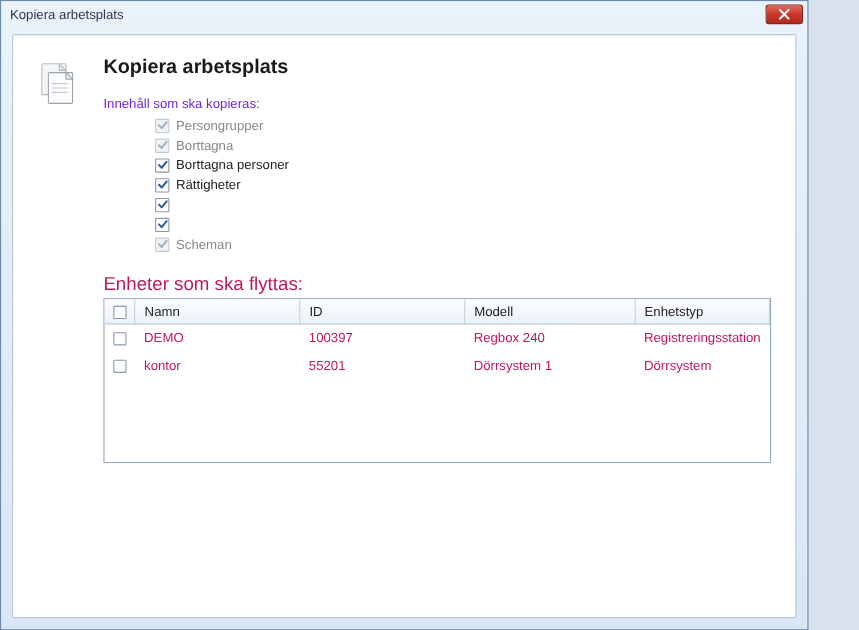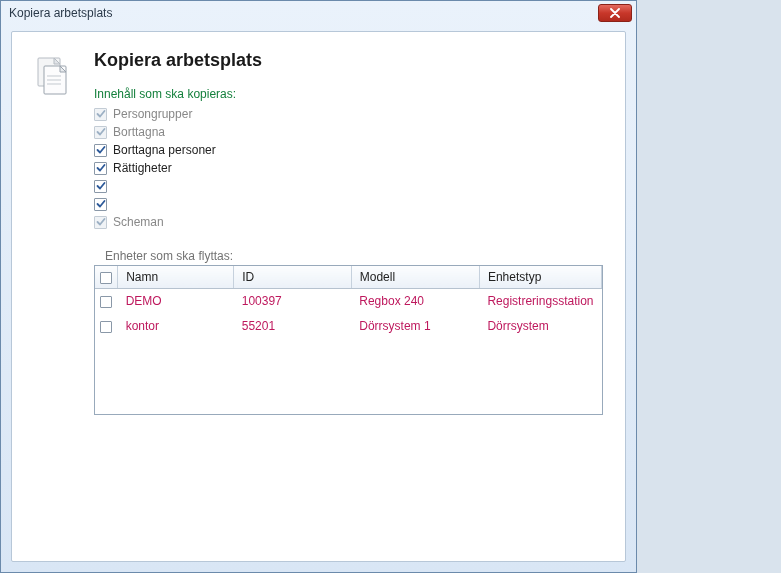--- a/index.html
+++ b/index.html
@@ -1,18 +1,18 @@
 <!DOCTYPE html>
 <html><head>
   <meta charset="utf-8">
   <style>
     * { box-sizing: border-box; font-family: Tahoma, "Segoe UI", sans-serif; }
     html, body { margin: 0; padding: 0; background: #d9e3ed; }
     .window {
-      width: 637px;
+      width: 735px;
       height: 573px;
       background: linear-gradient(to bottom, #eaf2fb 0%, #d9e6f5 100%);
       border: 1px solid #6b8aab;
       position: relative;
     }
     .titlebar {
       height: 24px;
       display: flex;
       align-items: center;
       padding: 0 4px 0 8px;
@@ -52,35 +52,36 @@
     }
     .content-col { flex: 1; }
     h1 {
       margin: 0 0 16px 0;
       font-size: 18px;
       font-weight: bold;
       color: #1a1a1a;
     }
     .section-label {
       font-size: 12px;
-      color: #15803d;
+      color: #6d28d9;
       margin-bottom: 4px;
     }
     .check-list {
       margin: 0 0 18px 0;
       padding: 0;
       list-style: none;
     }
     .check-list li {
       display: flex;
       align-items: center;
       gap: 6px;
       font-size: 12px;
       color: #222;
       height: 18px;
+      margin-left: 47px;
     }
     .cb {
       width: 13px; height: 13px;
       border: 1px solid #8a98a8;
       background: #fff;
       display: inline-flex;
       align-items: center;
       justify-content: center;
       border-radius: 1px;
       cursor: pointer;
@@ -89,24 +90,24 @@
       background: #f0f3f6;
       border-color: #c3ccd5;
       cursor: default;
     }
     .cb svg { width: 10px; height: 10px; display: none; }
     .cb.checked svg { display: block; }
     .cb.disabled svg path { stroke: #9cb0c4; }
     .cb.enabled svg path { stroke: #2d5a9a; }
     .check-list li.disabled span.lbl { color: #888; }
     .devices-label {
-      font-size: 12px;
-      color: #737373;
+      font-size: 17px;
+      color: #be185d;
       margin-bottom: 2px;
-      margin-left: 11px;
+      margin-left: 0;
     }
     .table-wrap {
       border: 1px solid #98a9bb;
       background: #fff;
       height: 150px;
       overflow: hidden;
     }
     table {
       width: 100%;
       border-collapse: collapse;

